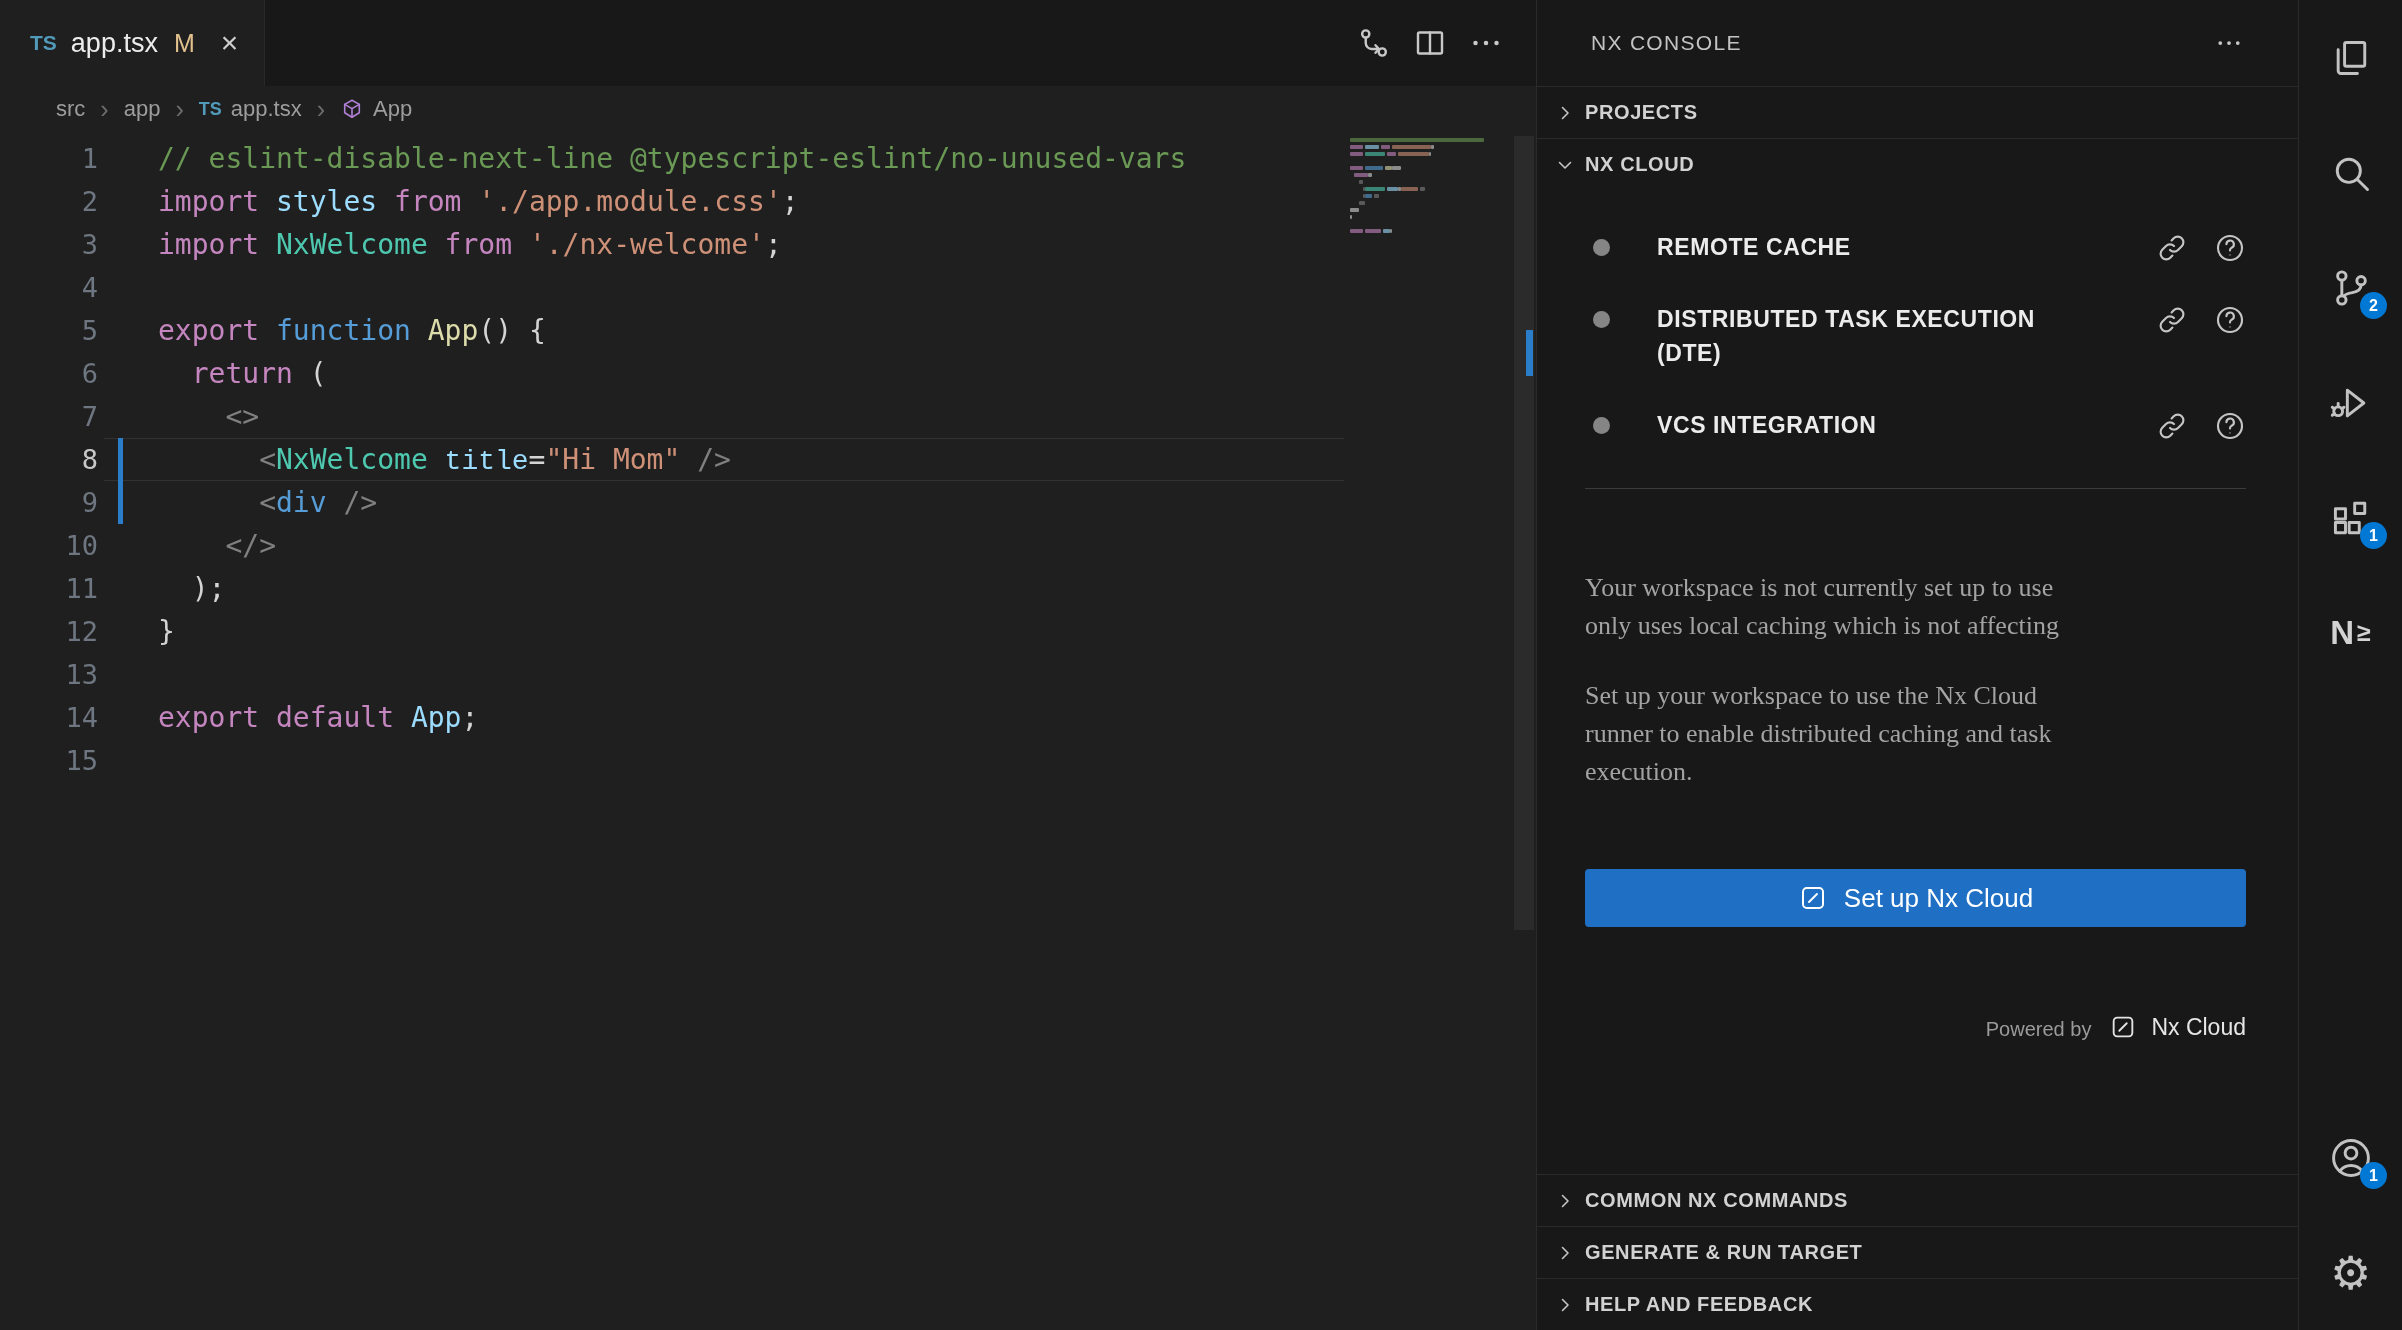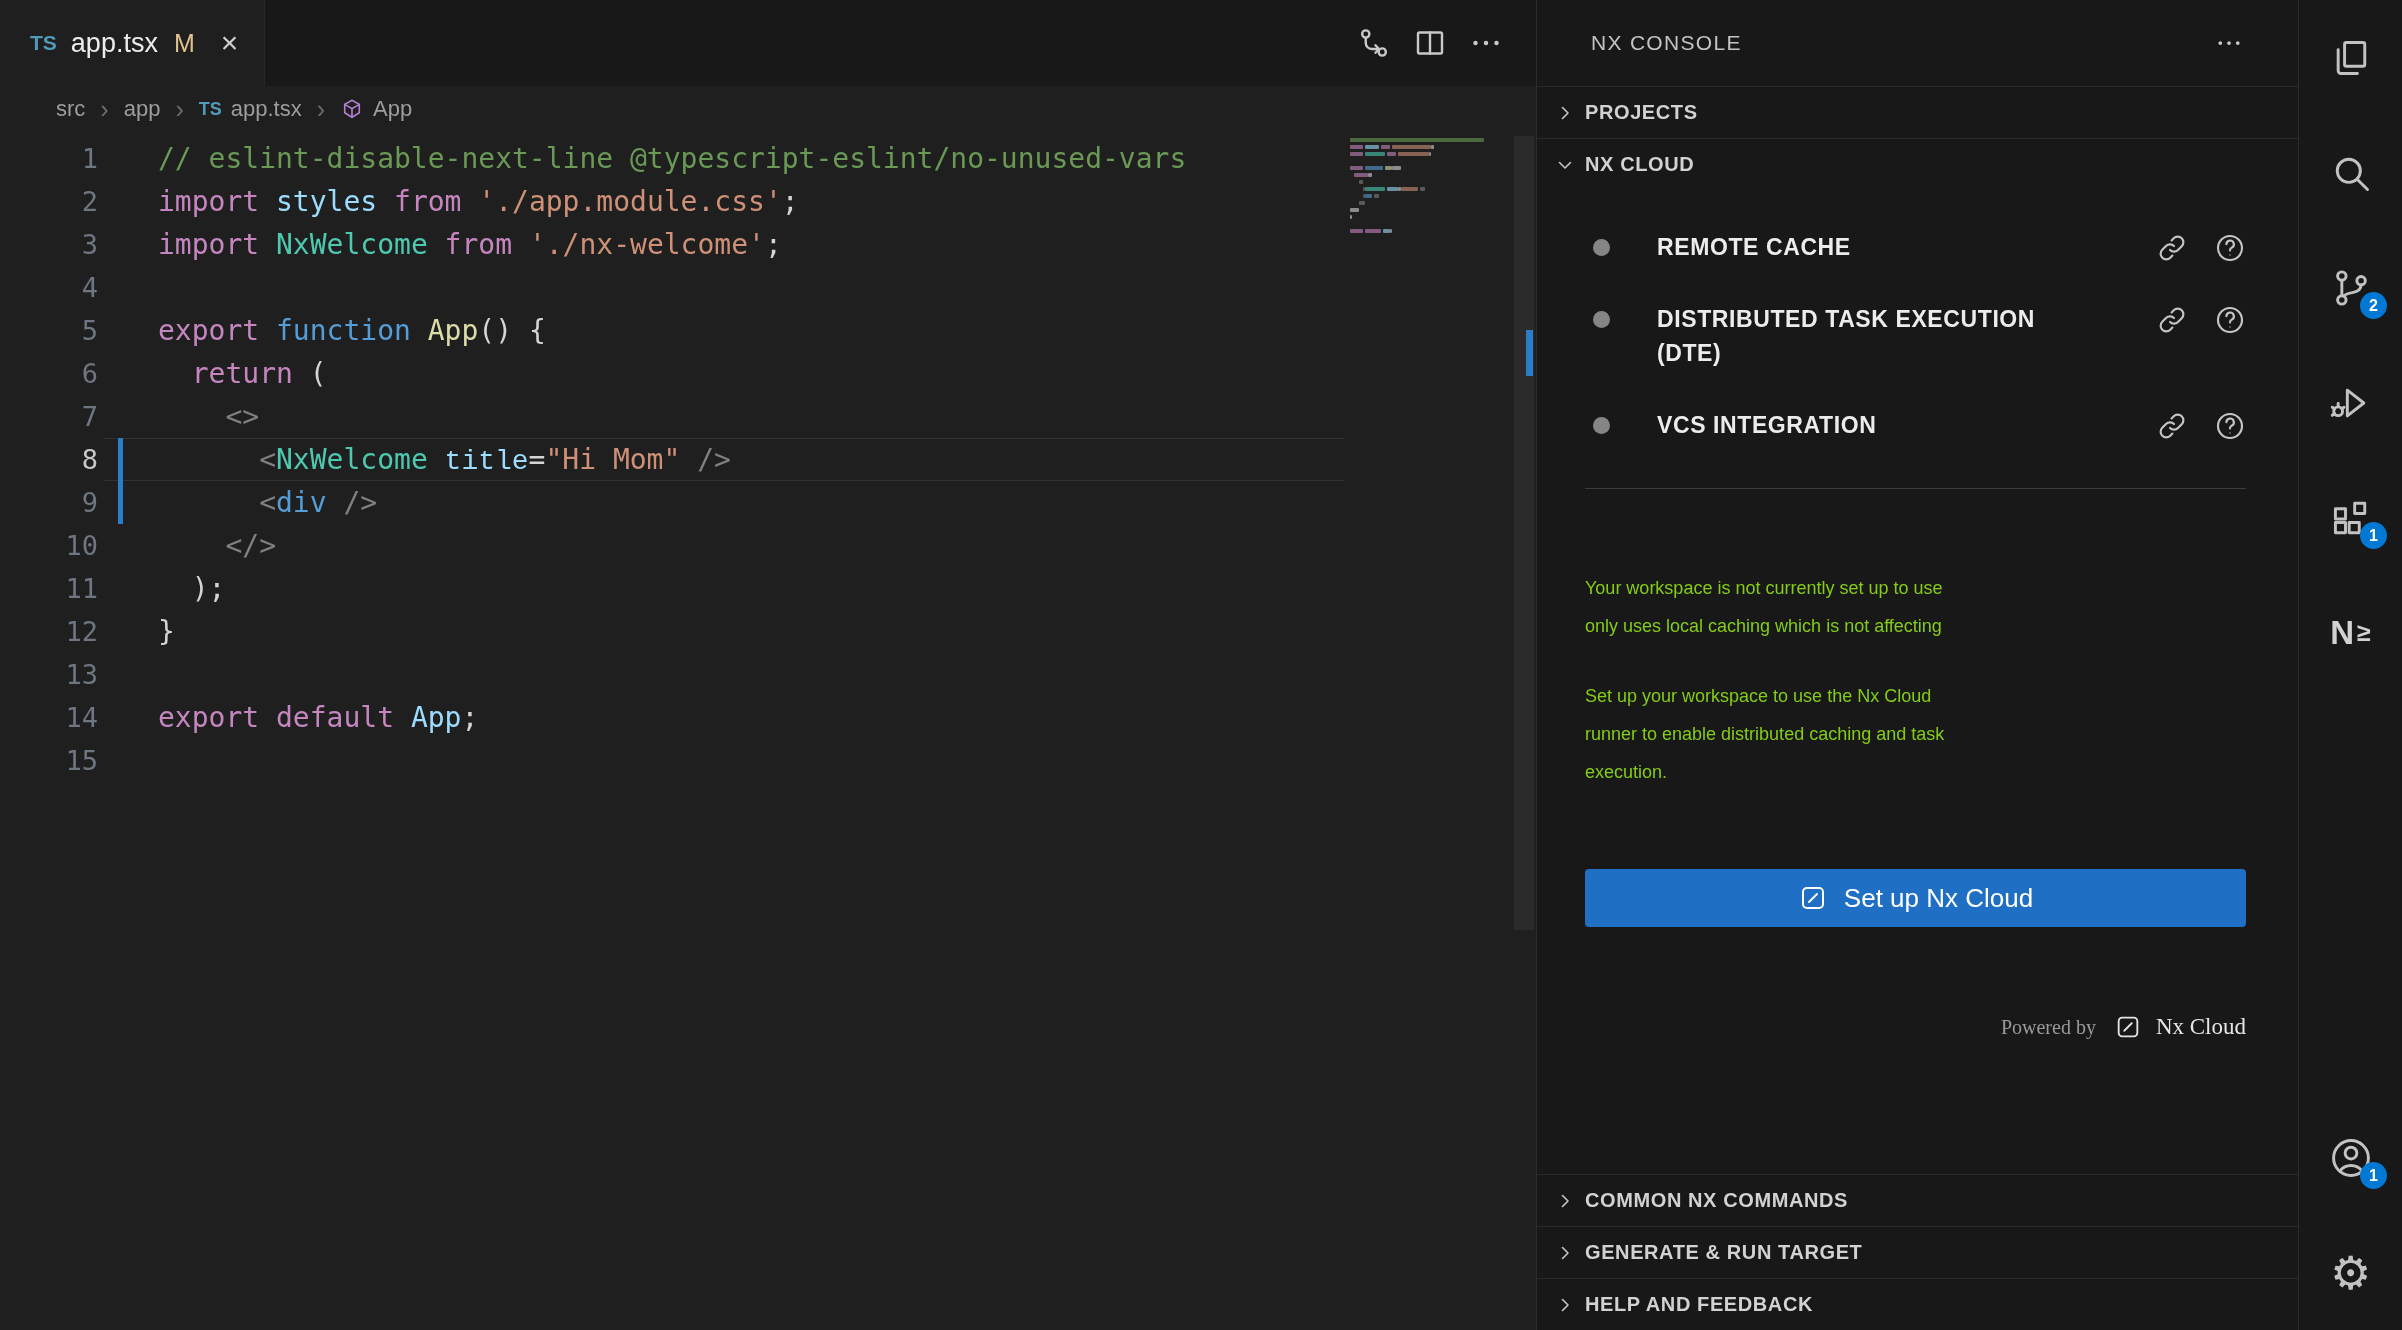--- a/index.html
+++ b/index.html
@@ -49,25 +49,25 @@
   .panel-title { font-size:21px; letter-spacing:1.3px; color:#c3c3c3; font-weight:500; }
   .panel-more { margin-left:auto; color:#c8c8c8; }
   .sec-header { height:52px; flex:0 0 52px; display:flex; align-items:center; gap:8px; padding:0 16px; border-top:1px solid #2a2a2a; font-size:20px; font-weight:700; letter-spacing:.6px; color:#d2d2d2; cursor:pointer; }
   .chev { display:inline-flex; color:#c5c5c5; }
   .panel-body { flex:1; padding:40px 52px 0 48px; overflow:hidden; }
   .nx-item { display:flex; align-items:flex-start; margin-bottom:38px; }
   .nx-bullet { width:17px; height:17px; border-radius:50%; background:#858585; margin:9px 0 0 8px; flex:0 0 17px; }
   .nx-label { margin-left:47px; width:380px; font-weight:700; font-size:23px; line-height:34px; color:#ececec; letter-spacing:.6px; }
   .nx-item-icons { margin-left:auto; display:flex; gap:26px; color:#c5c5c5; padding-top:2px; }
   .divider { height:1px; background:#3c3c3c; margin-top:46px; }
-  .para { font-size:18px; line-height:38px; color:#84cc16; }
+  .para { font-size:26px; line-height:38px; color:#a3a3a3;font-family:Liberation Serif, serif; }
   .para-1 { margin-top:80px; }
   .para-2 { margin-top:32px; }
   .setup-btn { margin-top:78px; width:100%; height:58px; background:var(--accent); border:none; border-radius:4px; color:#ffffff; font-size:26px; display:flex; align-items:center; justify-content:center; gap:16px; cursor:pointer; font-family:inherit; }
-  .powered { margin-top:86px; display:flex; align-items:center; justify-content:flex-end; gap:14px;font-family:Liberation Serif, serif; }
+  .powered { margin-top:86px; display:flex; align-items:flex-end; justify-content:flex-end; gap:14px; }
   .powered-label { font-size:20px; color:#9a9a9a; margin-right:4px; }
   .powered-logo { color:#e3e3e3; display:inline-flex; }
   .brand { font-size:23px; color:#e6e6e6; }
 
   
   .activitybar { width:104px; flex:0 0 104px; background:#181818; border-left:1px solid #2b2b2b; display:flex; flex-direction:column; }
   .ab-item { height:115px; display:flex; align-items:center; justify-content:center; position:relative; color:#c2c2c2; cursor:pointer; }
   .ab-icon { display:inline-flex; }
   .ab-badge { position:absolute; right:15px; top:62px; min-width:27px; height:27px; padding:0 4px; border-radius:14px; background:var(--badge); color:#fff; font-size:16px; font-weight:700; display:flex; align-items:center; justify-content:center; }
   .ab-bottom { margin-top:auto; }

